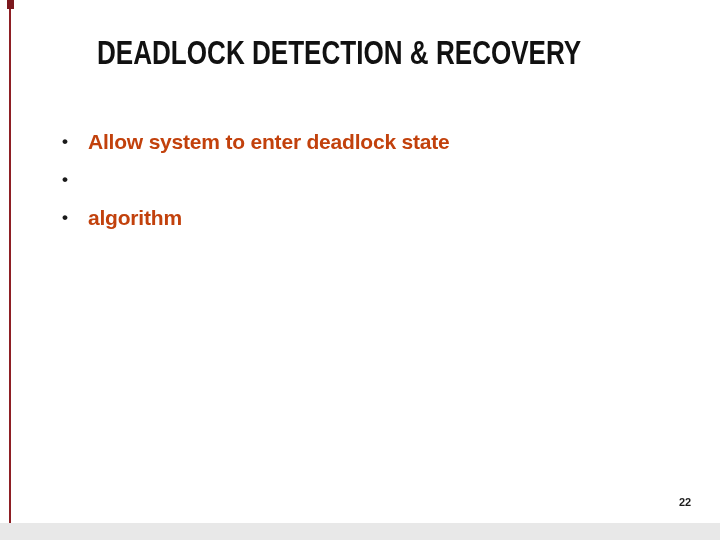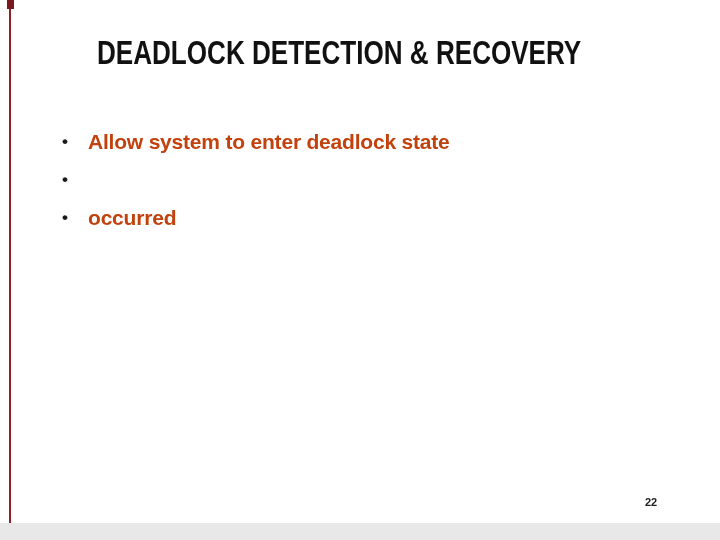--- a/index.html
+++ b/index.html
@@ -73,21 +73,21 @@
     line-height: 29px;
     font-weight: bold;
     letter-spacing: -0.2px;
     color: #c2410c;
   }
   .bullet-line {
     white-space: nowrap;
   }
   .page-number {
     position: absolute;
-    left: 645px;
+    left: 679px;
     top: 496px;
     font-size: 11px;
     line-height: 12px;
     font-weight: bold;
     color: #1c1c1c;
   }
 </style>
 </head>
 <body>
 
@@ -109,21 +109,21 @@
 
     <div class="bullet-item">
       <span class="bullet-dot">•</span>
       <div class="bullet-text">
       </div>
     </div>
 
     <div class="bullet-item">
       <span class="bullet-dot">•</span>
       <div class="bullet-text">
-        <div class="bullet-line">occurred</div>
+        <div class="bullet-line">algorithm</div>
       </div>
     </div>
 
   </div>
 
   <div class="page-number">22</div>
 
 </div>
 
 </body></html>

